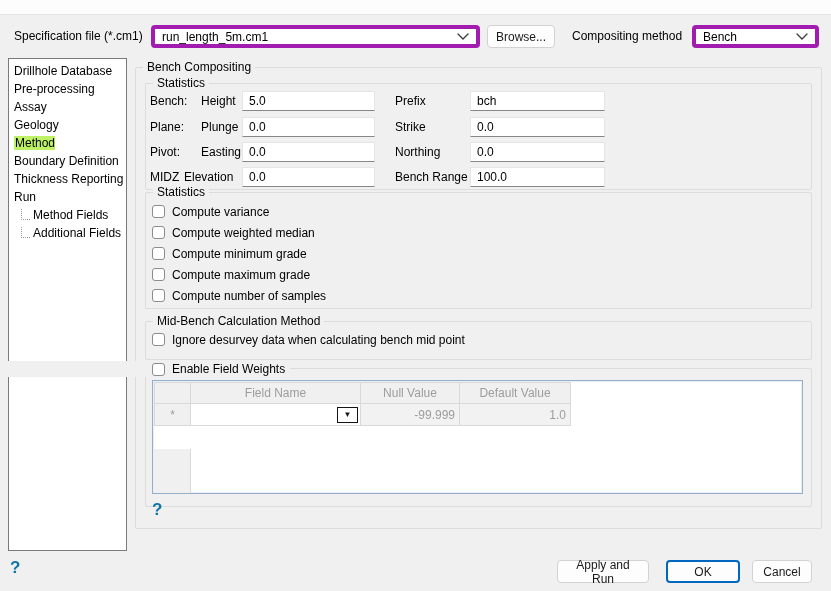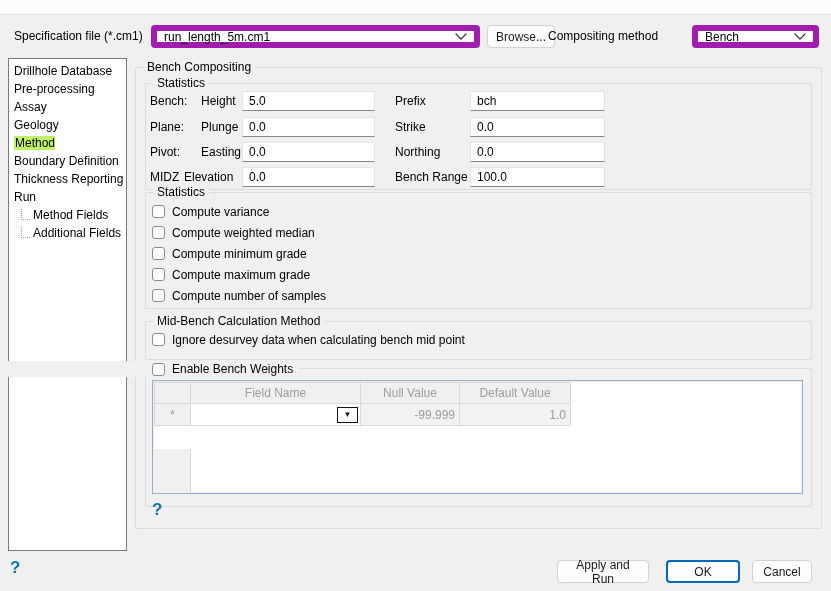--- a/index.html
+++ b/index.html
@@ -1,21 +1,21 @@
 <!DOCTYPE html>
 <html><head>
 <meta charset="utf-8">
 <style>
   html,body{margin:0;padding:0;}
   .dialog{position:relative;width:831px;height:591px;background:#f0f0f0;overflow:hidden;
           font-family:"Liberation Sans",sans-serif;font-size:12px;color:#000;}
   .topstrip{position:absolute;left:0;top:0;width:831px;height:14px;background:#fdfdfd;border-bottom:1px solid #e4e4e4;}
   .lbl{position:absolute;white-space:nowrap;line-height:15px;}
   
-  .combo{position:absolute;height:23px;background:#fff;border:6px solid #a21caf;border-radius:4px;
+  .combo{position:absolute;height:23px;background:#fff;border:4px solid #a21caf;border-radius:4px;
          box-sizing:border-box;display:flex;align-items:center;justify-content:space-between;padding:0 7px;}
   .combo-text{white-space:nowrap;overflow:hidden;}
   .chev{flex:0 0 auto;margin-left:6px;}
   
   .btn{position:absolute;height:23px;background:#fdfdfd;border:1px solid #d2d2d2;border-radius:4px;
        font-family:"Liberation Sans",sans-serif;font-size:12px;color:#1a1a1a;box-sizing:border-box;
        display:flex;align-items:center;justify-content:center;padding:0 8px;cursor:default;}
   .btn.ok{border:2px solid #0067c0;}
   
   .sidebar{position:absolute;left:8px;top:58px;width:119px;height:493px;background:#fff;
@@ -64,21 +64,21 @@
   <div class="topstrip"></div>
 
   <span class="lbl" style="left:14px;top:29px">Specification file (*.cm1)</span>
   <div class="combo" style="left:151px;top:25px;width:329px">
     <span class="combo-text">run_length_5m.cm1</span>
     <svg class="chev" width="12" height="7" viewBox="0 0 12 7">
         <path d="M1 1 L6 6 L11 1" fill="none" stroke="#3c3c3c" stroke-width="1.3" stroke-linecap="round"></path>
       </svg>
   </div>
   <button class="btn" style="left:487px;top:25px">Browse...</button>
-  <span class="lbl" style="left:548px;top:29px">Compositing method</span>
+  <span class="lbl" style="left:572px;top:29px">Compositing method</span>
   <div class="combo" style="left:692px;top:25px;width:127px">
     <span class="combo-text">Bench</span>
     <svg class="chev" width="12" height="7" viewBox="0 0 12 7">
         <path d="M1 1 L6 6 L11 1" fill="none" stroke="#3c3c3c" stroke-width="1.3" stroke-linecap="round"></path>
       </svg>
   </div>
 
   <div class="sidebar">
     <div class="side-item"><span>Drillhole Database</span></div>
     <div class="side-item"><span>Pre-processing</span></div>
@@ -156,21 +156,21 @@
     <span class="chklbl">Compute number of samples</span>
   </div>
 
   <div class="chkrow" style="top:332px">
     <span class="cb"></span>
     <span class="chklbl">Ignore desurvey data when calculating bench mid point</span>
   </div>
 
   <div class="chkrow on-border" style="top:361px;left:0;display:inline-block">
     <span class="cb" style="top:2px"></span>
-    <span class="chklbl">Enable Bench Weights</span>
+    <span class="chklbl">Enable Field Weights</span>
   </div>
 
   <div class="grid">
     <table class="gridtbl">
       <colgroup>
           <col style="width:36px">
           <col style="width:170px">
           <col style="width:99px">
           <col style="width:111px">
         </colgroup>

